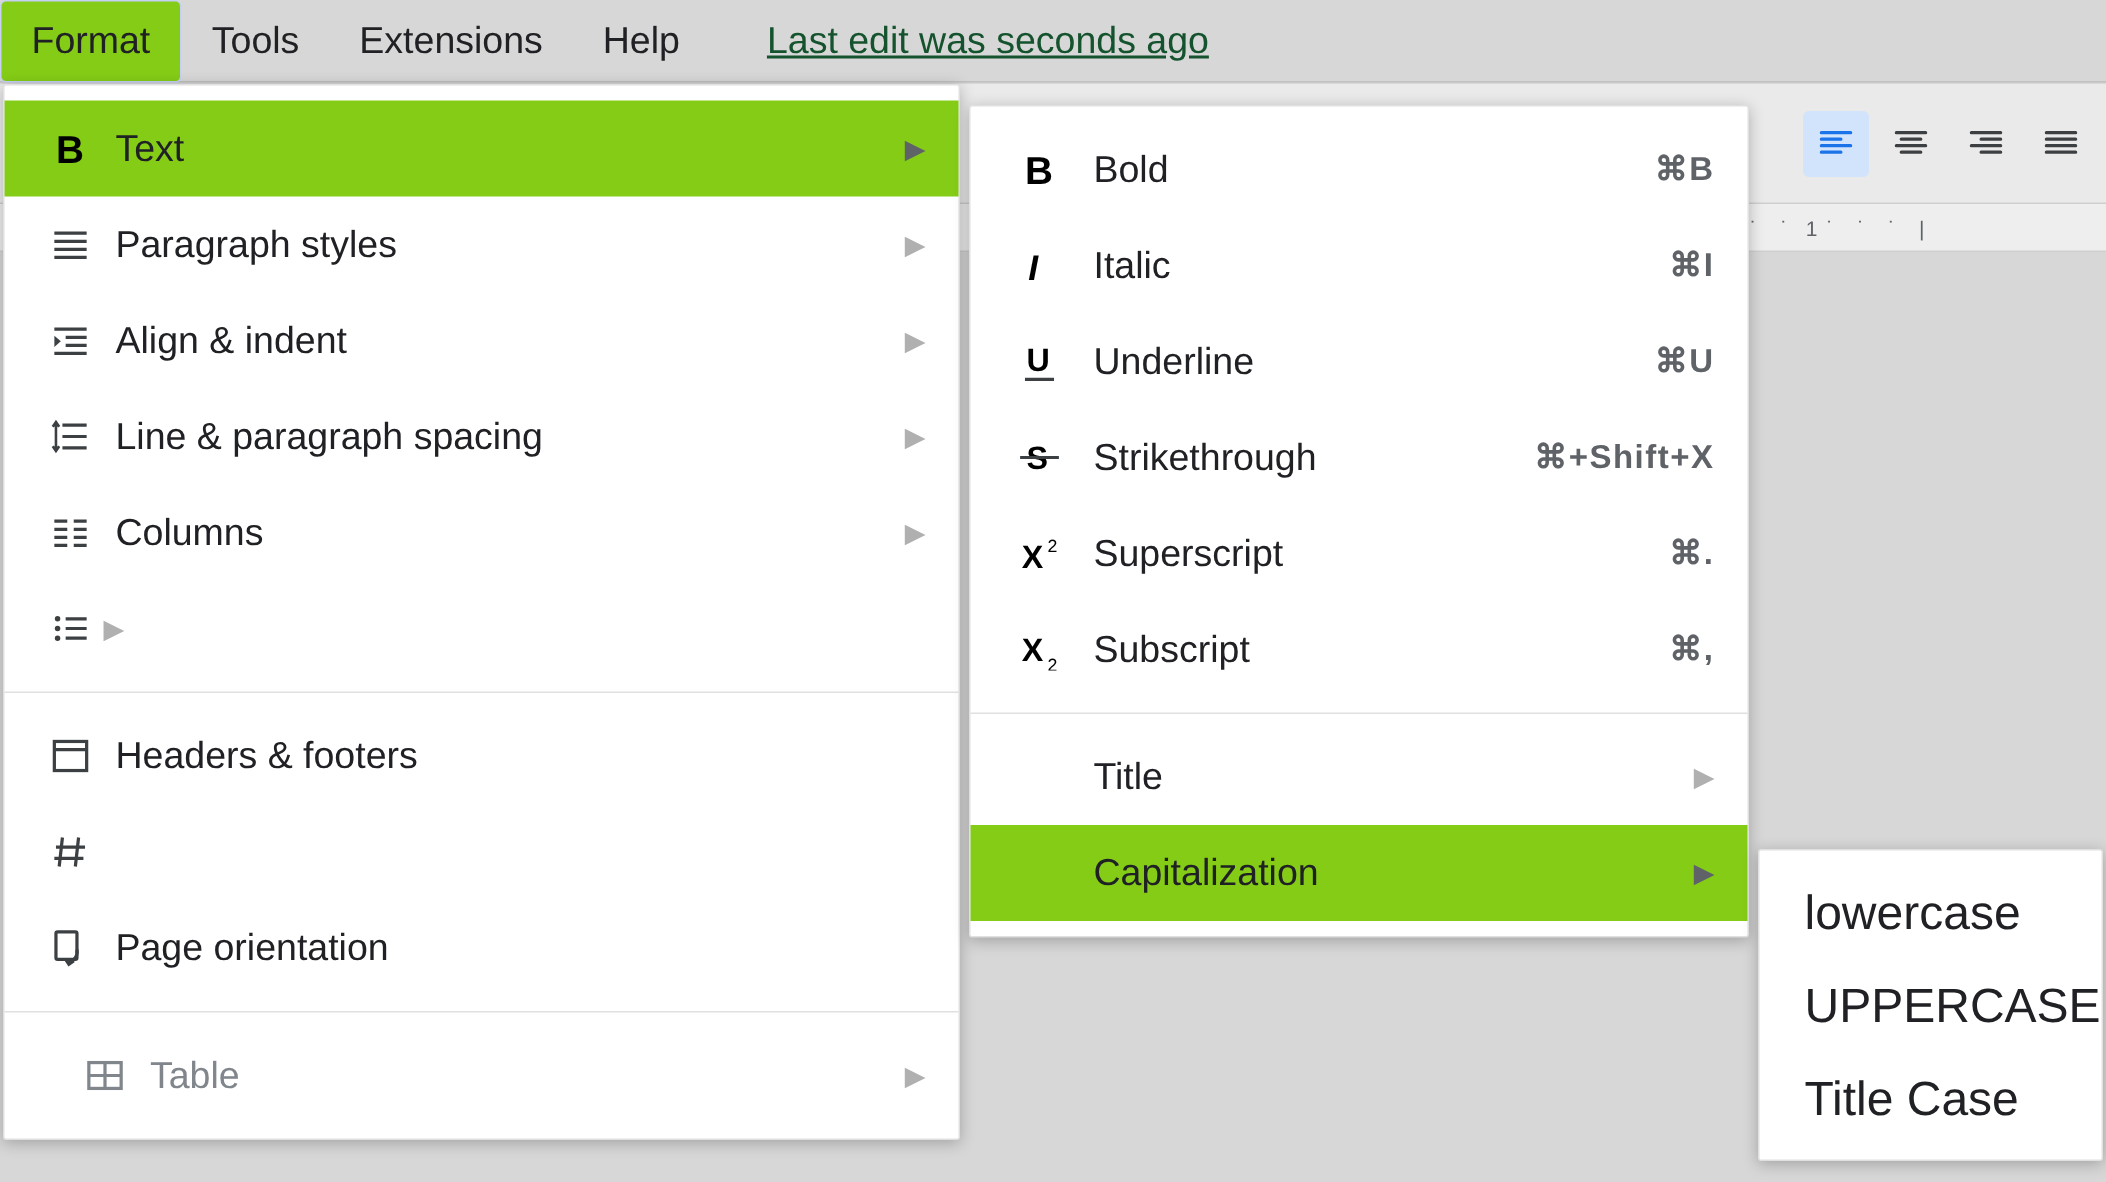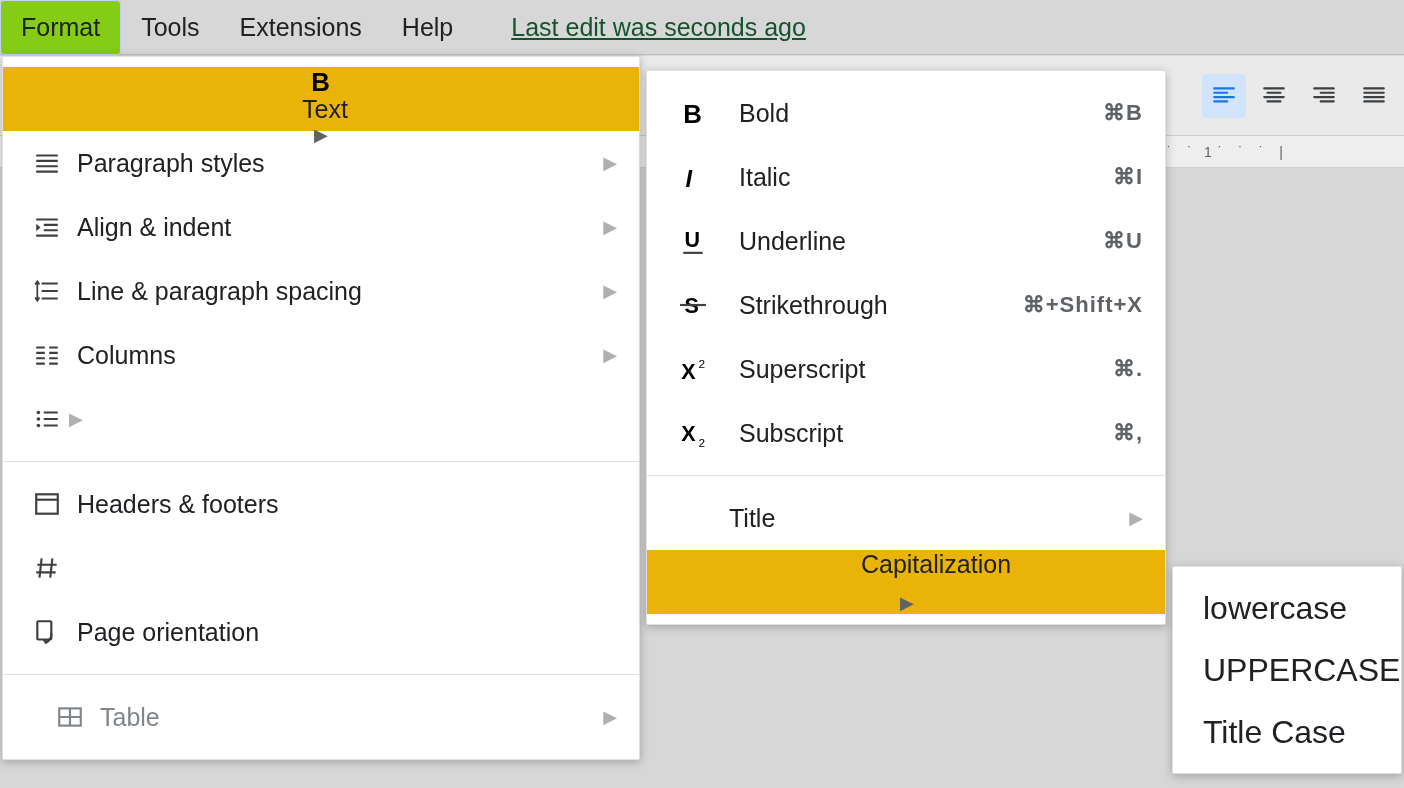--- a/index.html
+++ b/index.html
@@ -16,33 +16,33 @@
   .align-btn.active { background:#d2e3fc; }
   .align-btn svg { width:26px; height:26px; }
 
   .ruler { position:absolute; top:136px; left:0; right:0; height:32px; background:#eeeeee; border-bottom:1px solid #cfcfcf; font-size:14px; color:#5f6368; display:flex; align-items:center; justify-content:flex-end; padding-right:115px; letter-spacing:6px; }
   .ruler .num { margin:0 6px; letter-spacing:0; }
 
   .doc-area { position:absolute; top:168px; left:0; right:0; bottom:0; background:#d7d7d7; }
 
   .dropdown { position:absolute; background:#ffffff; box-shadow:0 2px 10px rgba(0,0,0,0.25); border:1px solid #e0e0e0; border-radius:2px; padding:10px 0; }
   .dropdown .item { display:flex; align-items:center; height:64px; padding:0 22px; font-size:25px; position:relative; }
-  .dropdown .item.hover { background:#eab308;flex-direction:column; }
+  .dropdown .item.hover { background:#84cc16; }
   .dropdown .item.dim { color:#80868b;padding-left:45px; }
   .dropdown .item .icon { width:44px; display:flex; align-items:center; justify-content:center; flex-shrink:0; }
   .dropdown .item .icon svg { width:28px; height:28px; }
   .dropdown .item .label { margin-left:8px; flex:1; }
   .dropdown .item .shortcut { font-size:22px; color:#5f6368; font-weight:600; letter-spacing:1px; }
   .dropdown .item .chevron { color:#5f6368; font-size:18px; }
   .dropdown .sep { height:1px; background:#e0e0e0; margin:10px 0; }
 
   #menu-format { top:56px; left:2px; width:638px; }
   #menu-text   { top:70px; left:646px; width:520px; }
   #menu-text .item { padding-left:24px; }
-  #menu-text .item .label { margin-left:24px; }
+  #menu-text .item .label { margin-left:14px; }
   #menu-text .item.no-icon .label { margin-left:58px; }
   #menu-cap    { top:566px; left:1172px; width:230px; }
   #menu-cap .item { height:62px; padding-left:30px; font-size:32px; }
 </style>
 </head>
 <body>
 
 <div class="menubar">
   <div class="menu active"><span>Format</span></div>
   <div class="menu"><span>Tools</span></div>

